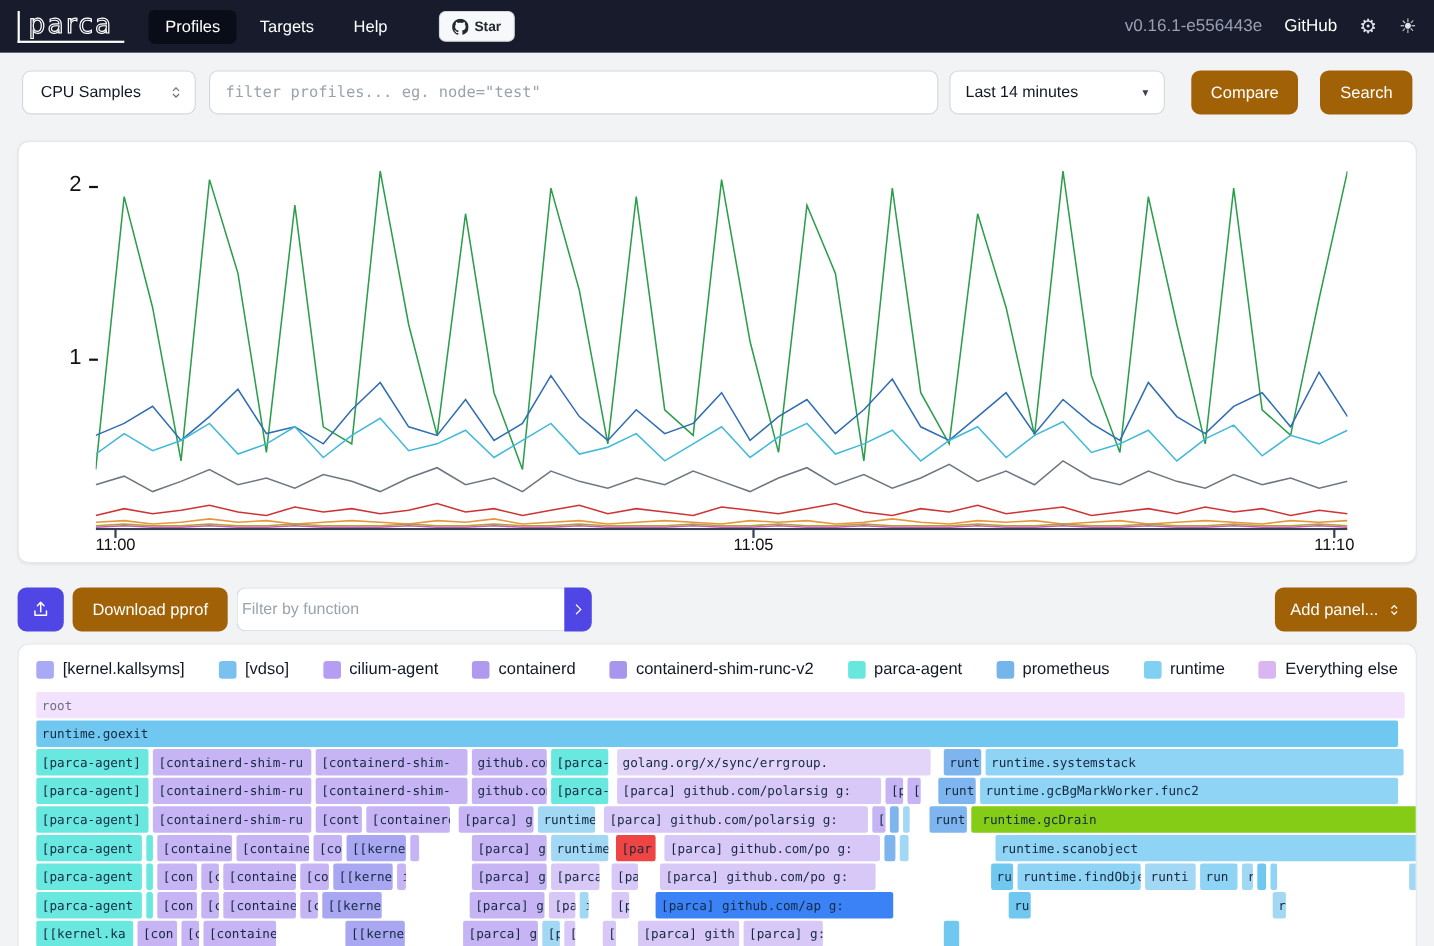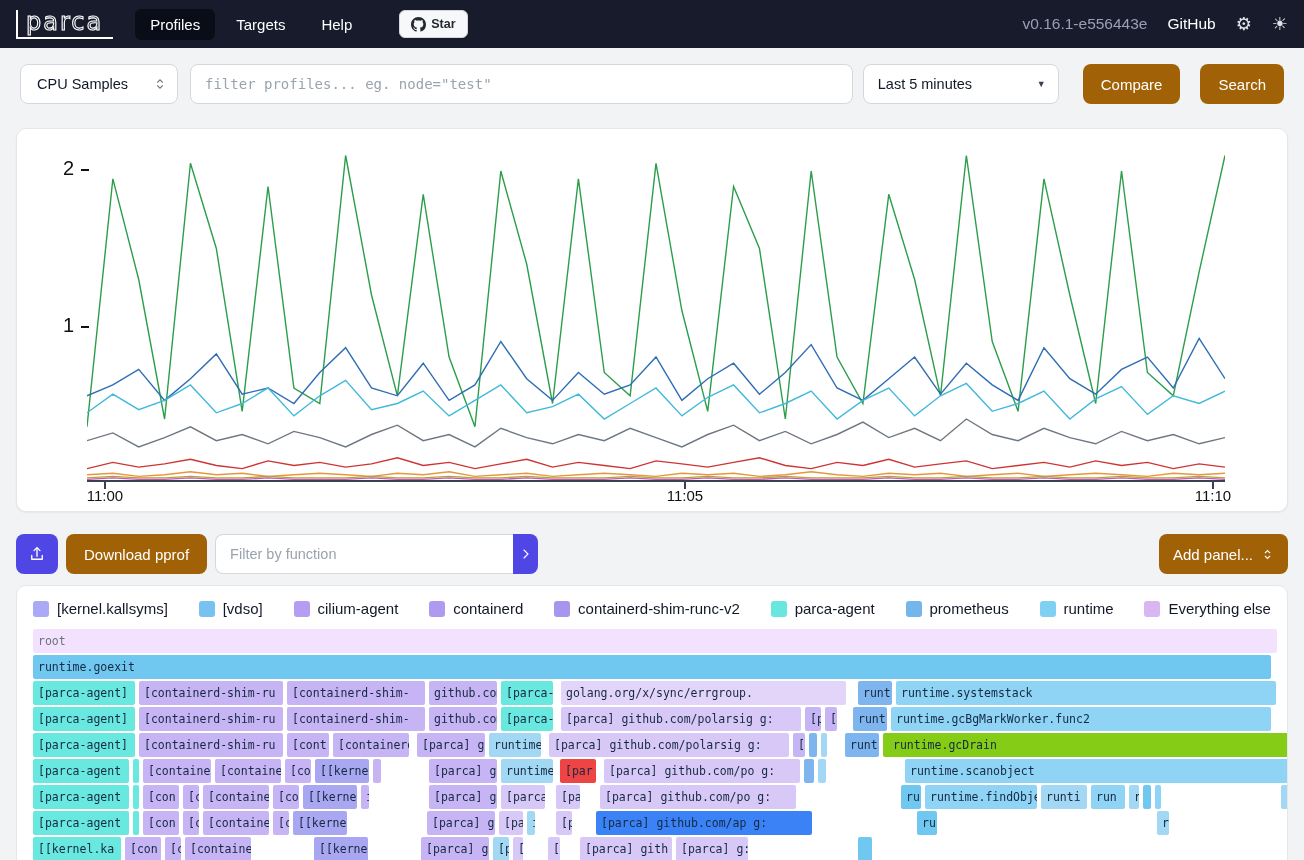--- a/index.html
+++ b/index.html
@@ -51,21 +51,21 @@
   .xlab { position:absolute; top:358px; font-size:15px; color:#111; transform:translateX(-50%); }
   .xtick { position:absolute; top:352px; width:2px; height:8px; background:#374151; }
 
   
   .fg-toolbar { margin:22px 16px 0; display:flex; align-items:center; height:40px; }
   .icon-btn { width:42px; height:40px; background:#4f46e5; border:none; border-radius:8px;
     display:flex; align-items:center; justify-content:center; cursor:pointer; }
   .dl-btn { margin-left:8px; }
   .func-group { display:flex; margin-left:8px; }
   .func-input { width:298px; height:40px; background:#fff; border:1px solid #d4d8de; border-right:none;
-    border-radius:8px 0 0 8px; padding:0 14px; font-size:14.5px; color:#111827; font-family:"Liberation Sans",sans-serif; }
+    border-radius:8px 0 0 8px; padding:0 4px; font-size:14.5px; color:#111827; font-family:"Liberation Sans",sans-serif; }
   .func-input::placeholder { color:#9aa3ad; }
   .func-go { width:25px; height:40px; background:#4f46e5; border:none; border-radius:0 8px 8px 0;
     display:flex; align-items:center; justify-content:center; cursor:pointer; }
   .add-panel { margin-left:auto; display:flex; align-items:center; gap:8px; padding:0 14px; }
 
   
   .flame-card { margin:11px 16px 0; background:#fff; border:1px solid #e3e6ea; border-radius:10px 10px 0 0;
     padding:14px 16px; height:290px; overflow:hidden; }
   .legend { display:flex; align-items:center; justify-content:space-between; }
   .legend-item { display:flex; align-items:center; gap:8px; font-size:15px; color:#111827; cursor:default; }
@@ -102,21 +102,21 @@
 
 <section class="searchbar">
   <div class="selectbox">
     <span>CPU Samples</span>
     <svg width="14" height="14" viewBox="0 0 20 20" fill="none" stroke="#6b7280" stroke-width="1.6">
         <path d="M6 8l4-4 4 4M6 12l4 4 4-4"></path>
       </svg>
   </div>
   <input class="filter-input" placeholder="filter profiles... eg. node=&quot;test&quot;" style="">
   <div class="timebox">
-    <span>Last 5 minutes</span>
+    <span>Last 14 minutes</span>
     <span class="caret">▼</span>
   </div>
   <button class="btn compare">Compare</button>
   <button class="btn search">Search</button>
 </section>
 
 <section class="chart-card">
   <span class="ylab" style="top:28px">2</span>
   <span class="ylab" style="top:185px">1</span>
   <div class="ytick" style="top:40px"></div>

